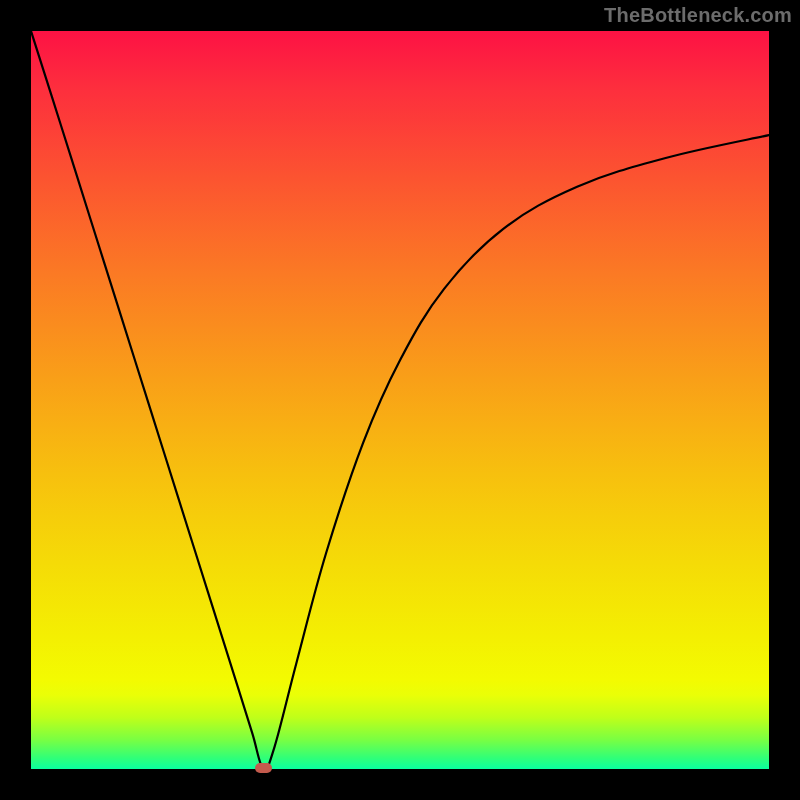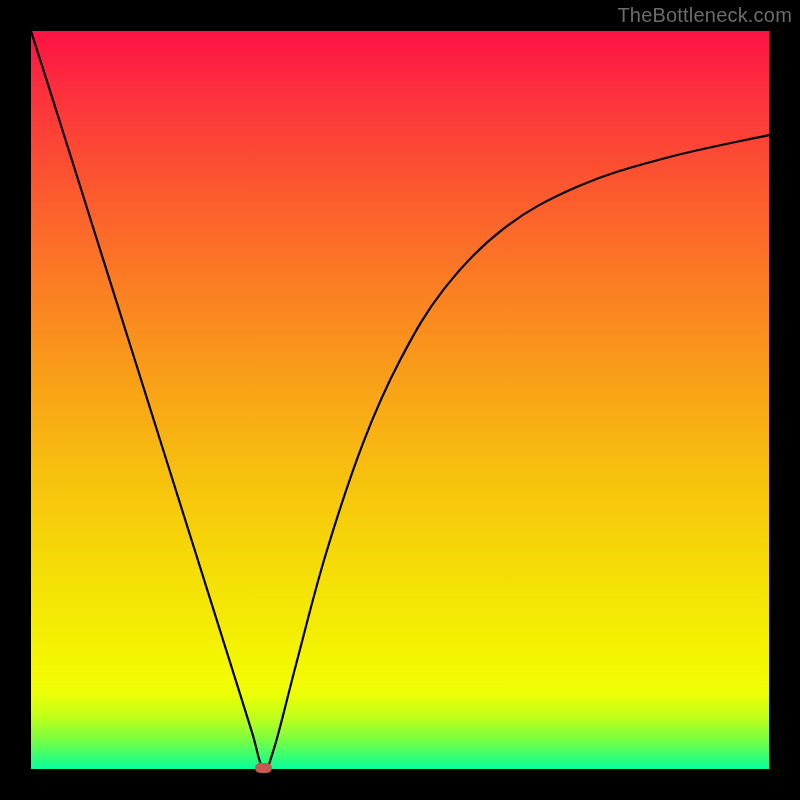--- a/index.html
+++ b/index.html
@@ -48,21 +48,21 @@
     top: 0;
     width: 738px;
     height: 738px;
   }
   .watermark {
     position: absolute;
     top: 4px;
     right: 8px;
     color: #6c6c6c;
     font-size: 20px;
-    font-weight: 400;
+    font-weight: 700;
     letter-spacing: 0.2px;
     user-select: none;
   }
   .min-marker {
     position: absolute;
     width: 17px;
     height: 10px;
     border-radius: 5px;
     background: #c35a4d;
   }

